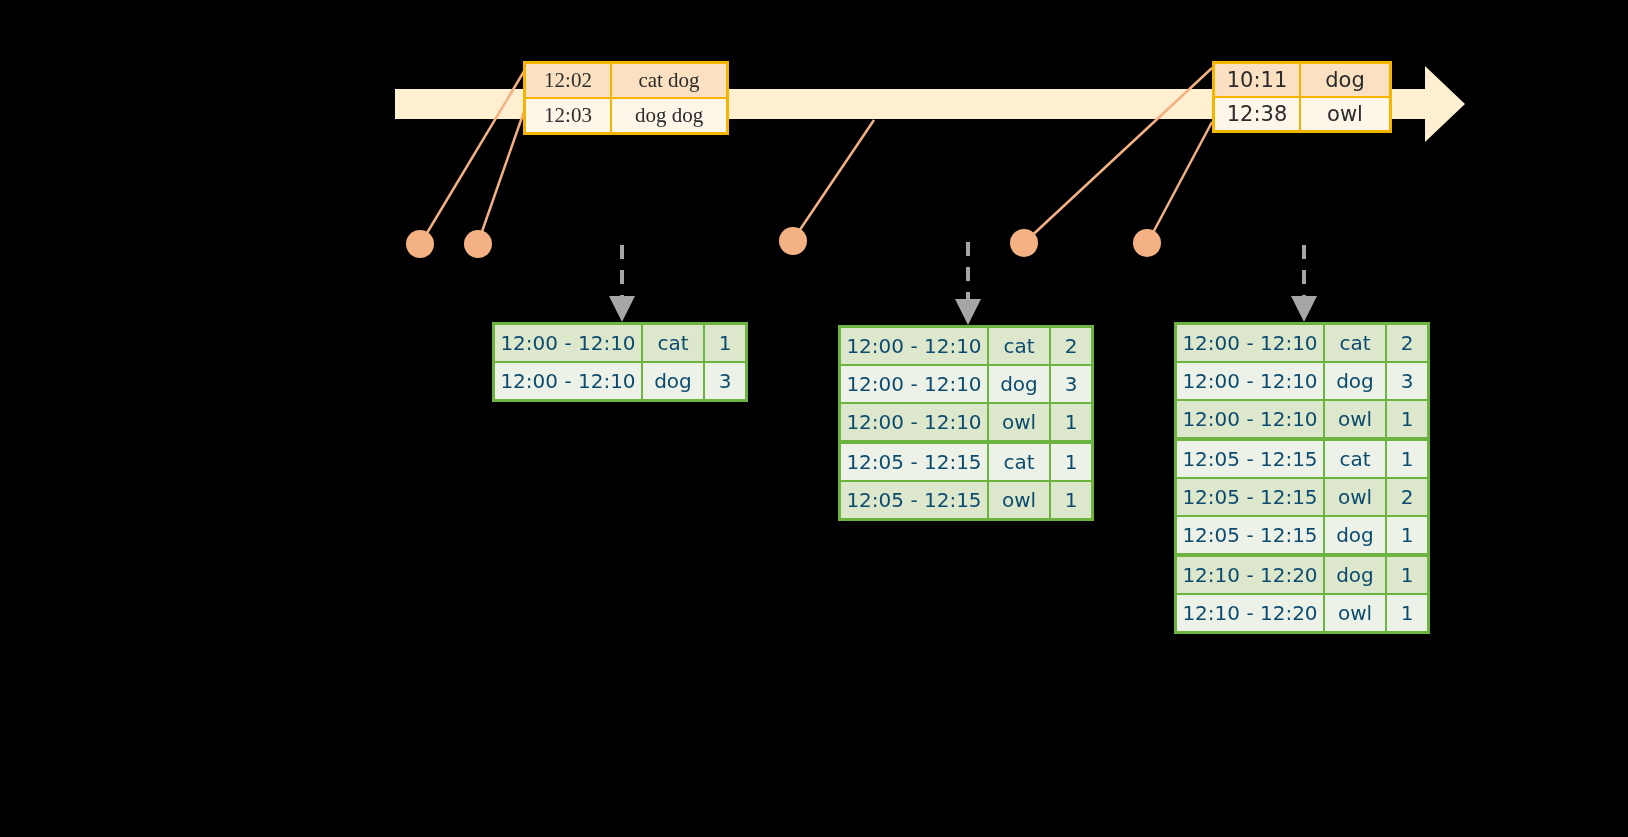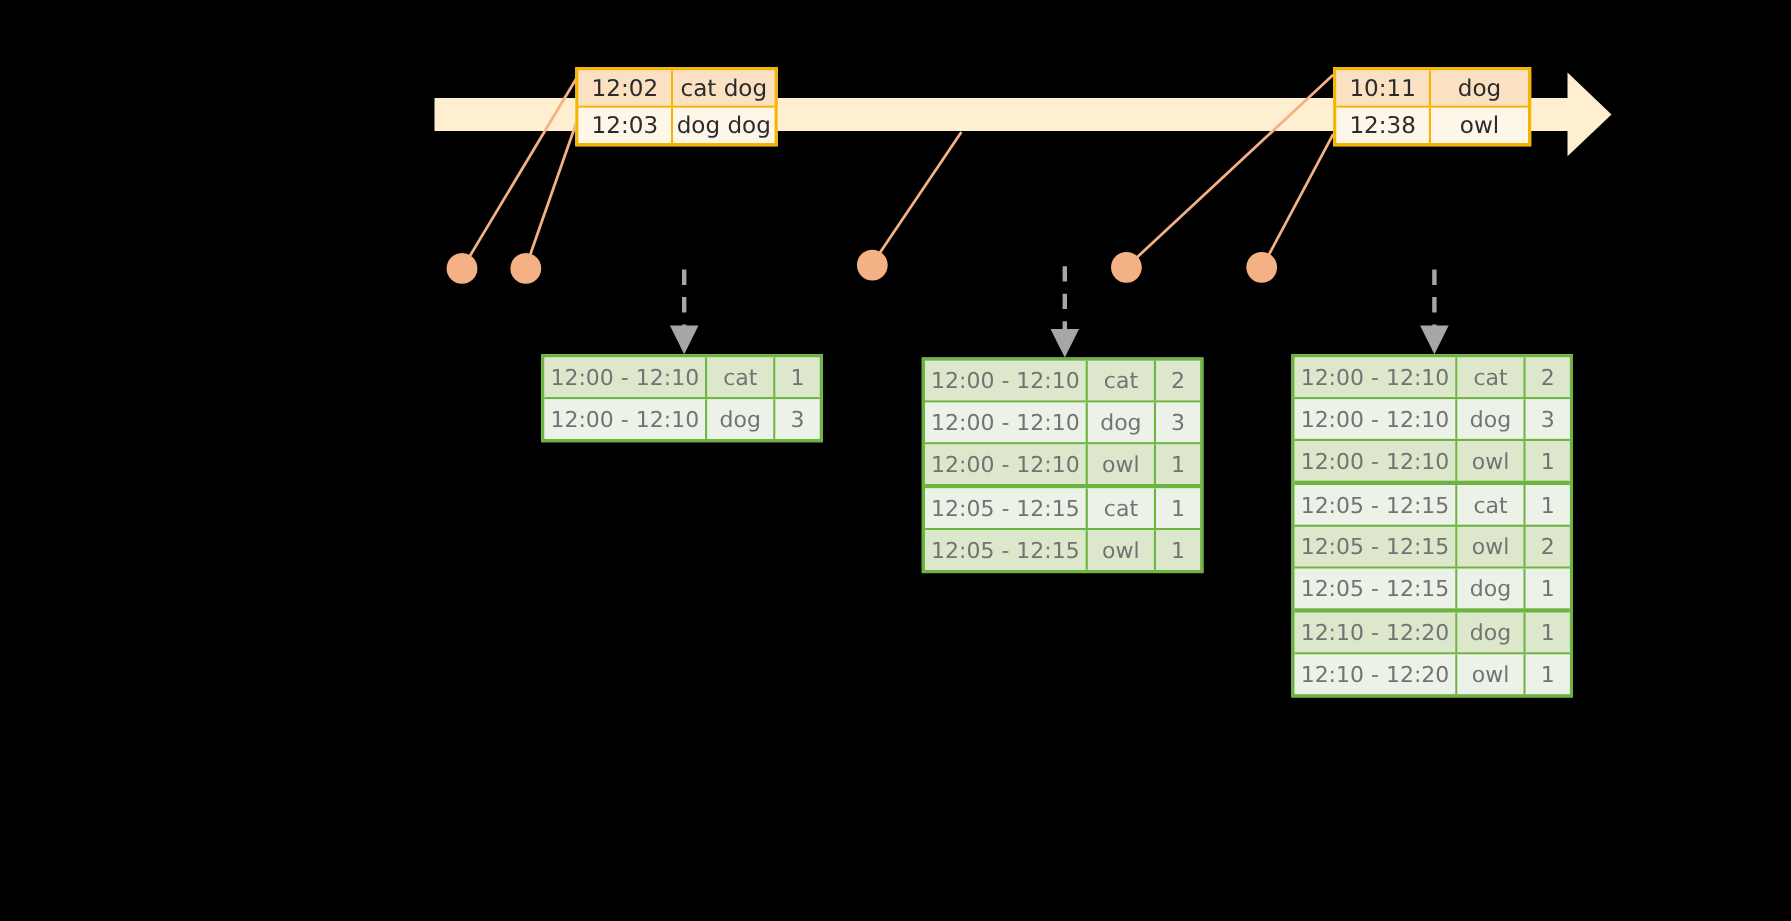--- a/index.html
+++ b/index.html
@@ -50,21 +50,21 @@
     display: flex;
     flex-direction: column;
     z-index: 4;
   }
   .rrow { display: flex; }
   .rrow + .rrow { border-top: 2px solid #6CB33F; }
   .rrow.thick-top { border-top: 4px solid #6CB33F; }
   .rcell {
     display: flex; align-items: center; justify-content: center;
     font-size: 20px;
-    color: #737373;
+    color: #0c4a6e;
     background: #EDF2E8;
     padding: 6px 0;
   }
   .rrow.shade .rcell { background: #DCE7CC; }
   .rcell.c-win { width: 148px; border-right: 2px solid #6CB33F; }
   .rcell.c-key { width: 62px;  border-right: 2px solid #6CB33F; text-align: right; }
   .rcell.c-cnt { width: 40px; }
 </style>
 </head>
 <body>
@@ -98,21 +98,21 @@
       <polygon points="609,296 635,296 622,322" stroke="none"></polygon>
 
       <line x1="968" y1="242" x2="968" y2="300" stroke-dasharray="14 11"></line>
       <polygon points="955,299 981,299 968,325" stroke="none"></polygon>
 
       <line x1="1304" y1="245" x2="1304" y2="297" stroke-dasharray="14 11"></line>
       <polygon points="1291,296 1317,296 1304,322" stroke="none"></polygon>
     </g>
   </svg>
 
-  <div class="evt-group" style="left:523px; top:61px; width:184px;">
+  <div class="evt-group" style="left:523px; top:61px; width:206px;font-family:Liberation Serif, serif;">
     <div class="evt-row shade">
       <div class="evt-time">12:02</div>
       <div class="evt-val">cat dog</div>
     </div>
     <div class="evt-row">
       <div class="evt-time">12:03</div>
       <div class="evt-val">dog dog</div>
     </div>
   </div>
 

